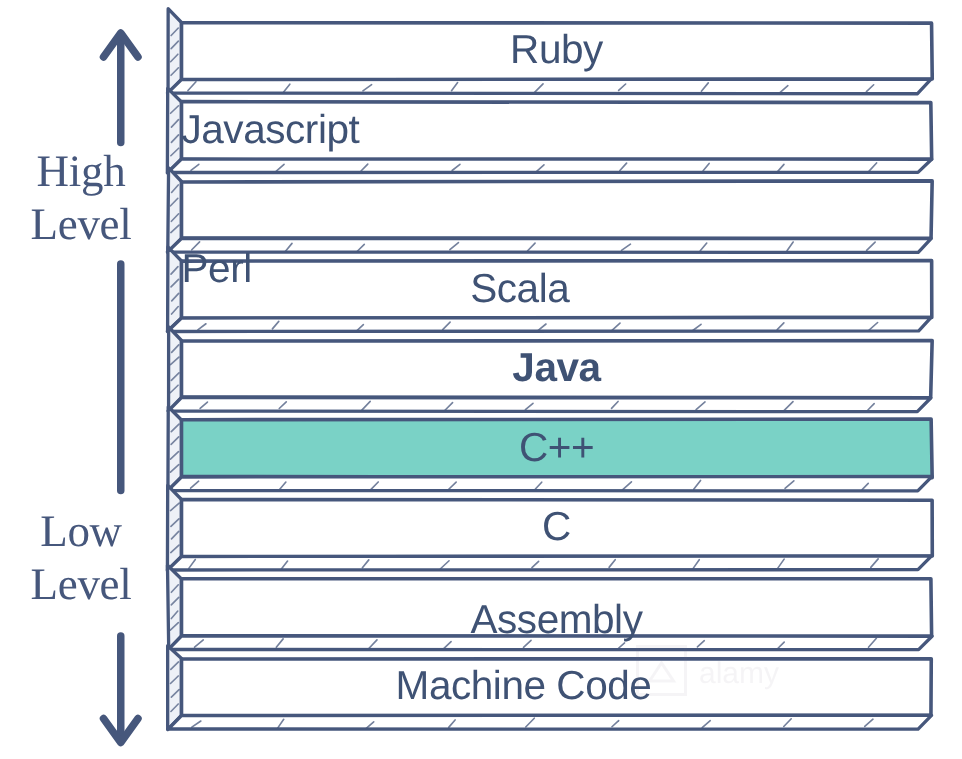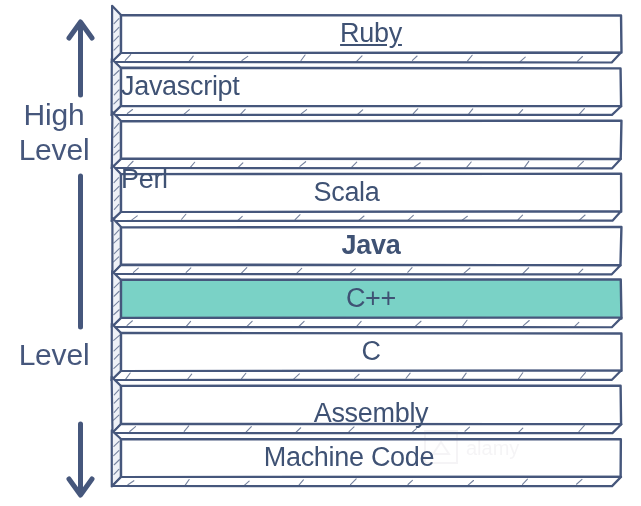--- a/index.html
+++ b/index.html
@@ -24,21 +24,21 @@
   }
 
   .axis-label {
     position: absolute;
     left: 0;
     width: 108px;
     text-align: center;
     color: #46577c;
     font-size: 30px;
     line-height: 35px;
-    font-family: Liberation Sans, sans-serif;
+    font-family: Liberation Serif, serif;
     letter-spacing: -0.2px;
   }
   #label-high { top: 97px; }
   #label-low  { top: 337px; }
 
   .stack-label {
     position: absolute;
     color: #3f5274;
     font-size: 27px;
     line-height: 1;
@@ -280,26 +280,27 @@
       </g>
 
   </svg>
 
   
   <div class="axis-label" id="label-high">
     <div>High</div>
     <div>Level</div>
   </div>
   <div class="axis-label" id="label-low">
+    <div>Low</div>
     <div>Level</div>
   </div>
 
   
   <div id="layer-labels">
-      <div class="stack-label" style="left: 121px; width: 500px; text-align: center; top: 20px; text-decoration: underline;">Ruby</div>
+      <div class="stack-label" style="left: 121px; width: 500px; text-align: center; top: 20px;">Ruby</div>
       <div class="stack-label" style="left: 121px; width: 500px; top: 73px;">Javascript</div>
       <div class="stack-label" style="left: 121px; width: 448px; text-align: left; top: 126px; margin-top: 40px;">Perl</div>
       <div class="stack-label" style="left: 121px; width: 451px; text-align: center; top: 179px;">Scala</div>
       <div class="stack-label" style="left: 121px; width: 500px; text-align: center; top: 232px; font-weight: bold;">Java</div>
       <div class="stack-label" style="left: 121px; width: 500px; text-align: center; top: 285px;">C++</div>
       <div class="stack-label" style="left: 121px; width: 500px; text-align: center; top: 338px;">C</div>
       <div class="stack-label" style="left: 121px; width: 500px; text-align: center; top: 400px;">Assembly</div>
       <div class="stack-label" style="left: 121px; width: 456px; text-align: center; top: 444px;">Machine Code</div>
     </div>
 

